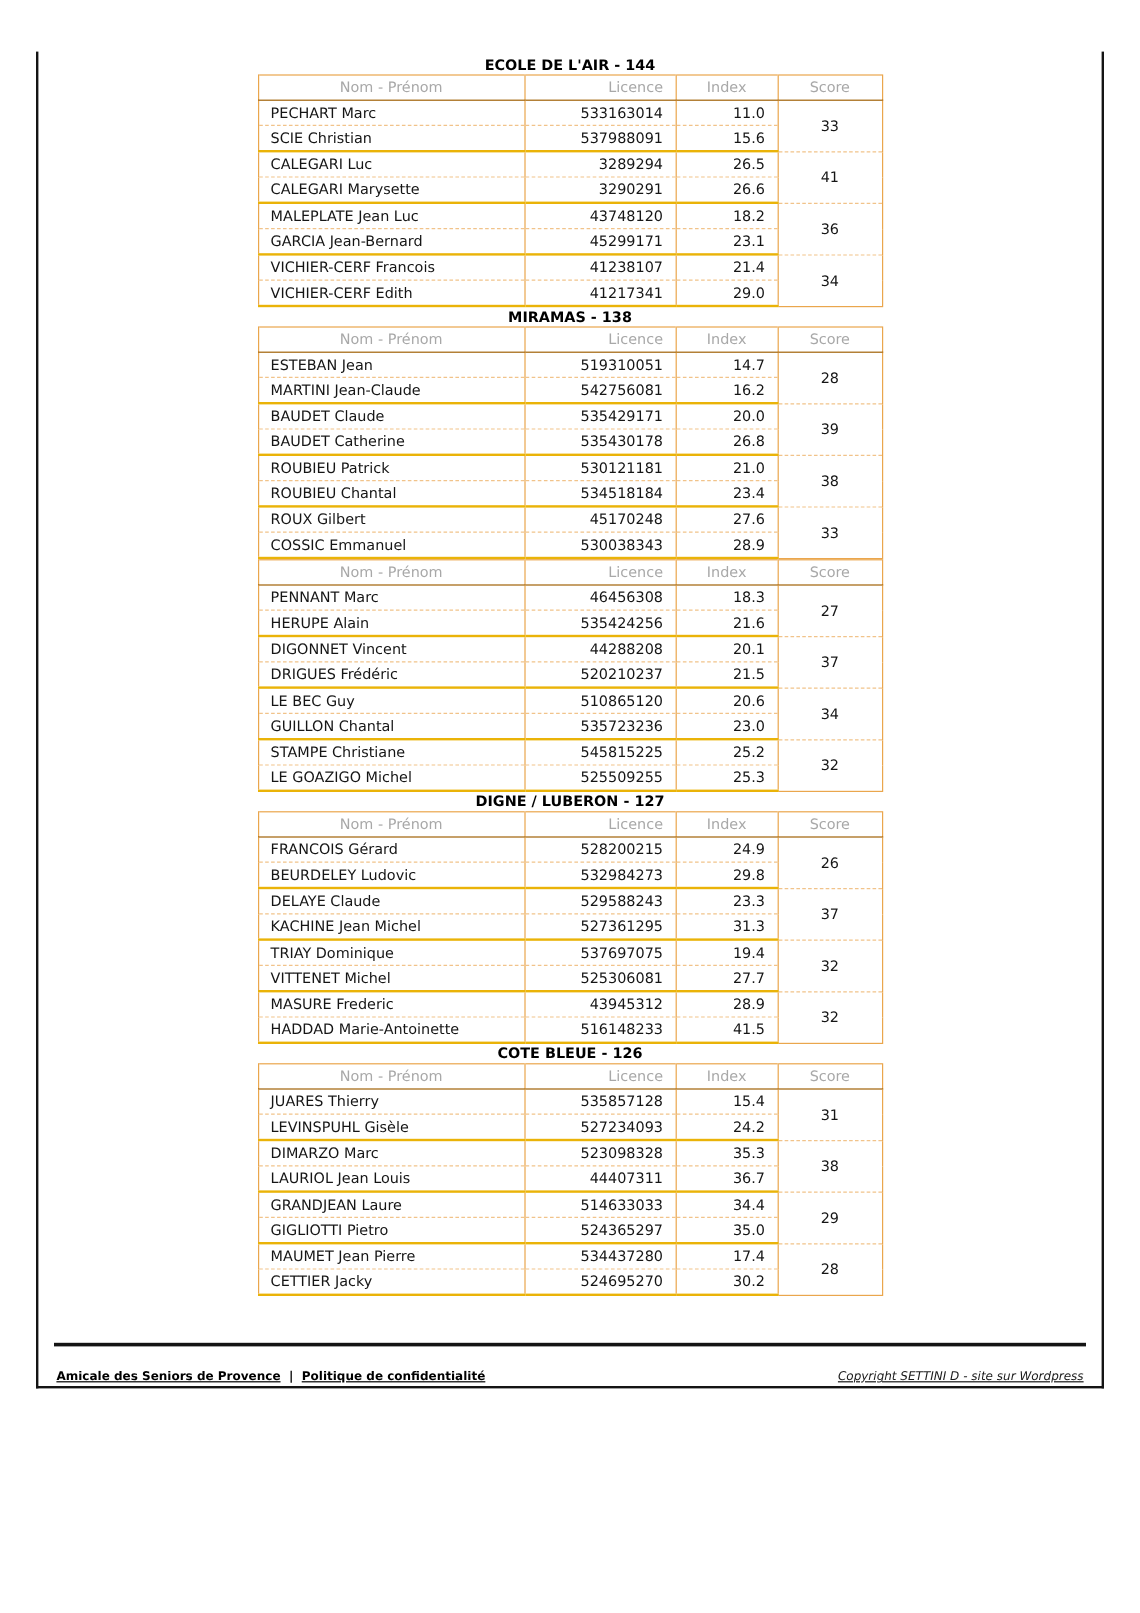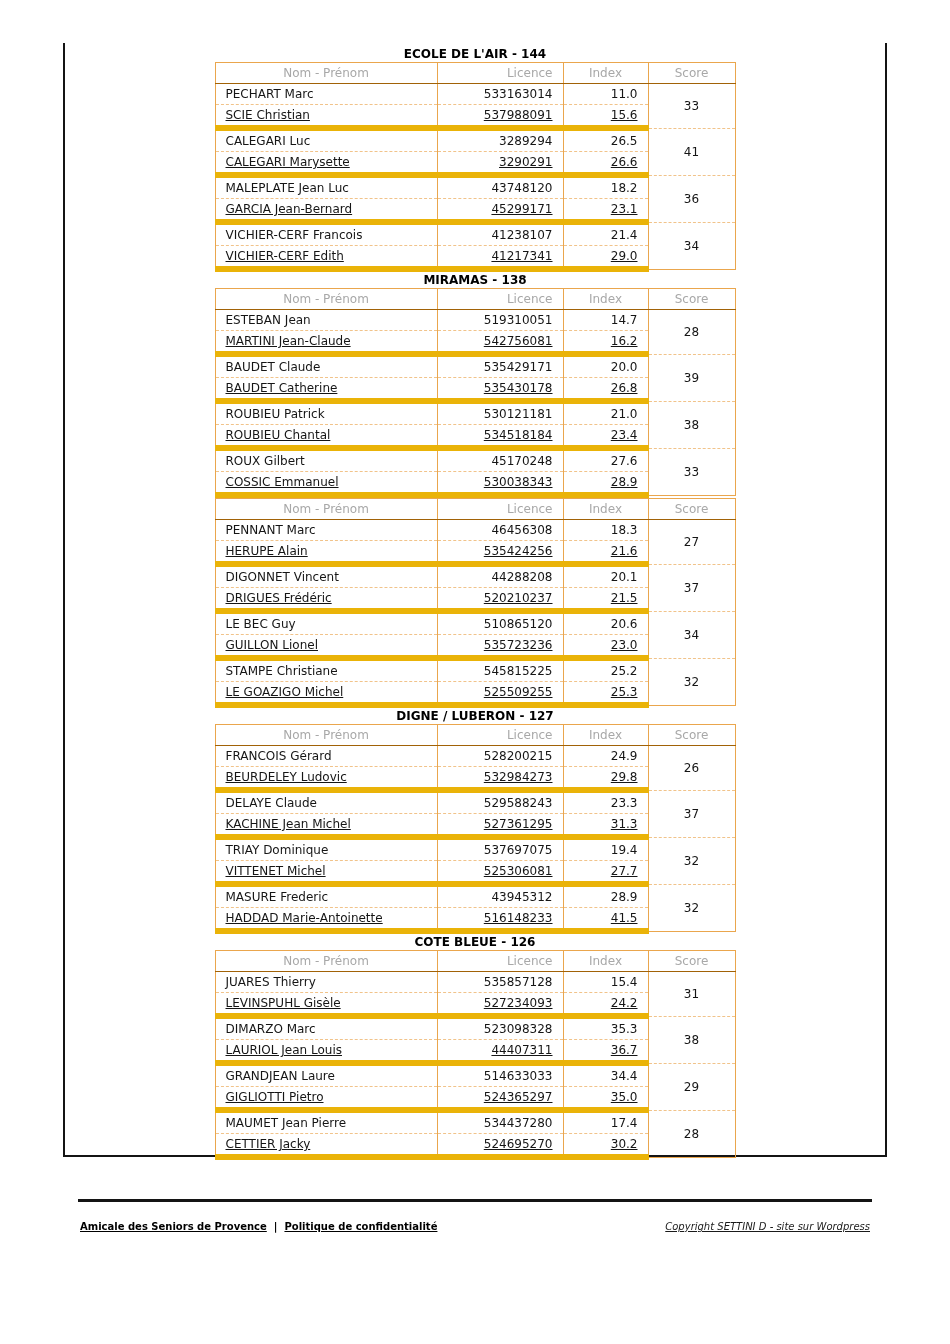--- a/index.html
+++ b/index.html
@@ -8,21 +8,21 @@
     background: #ffffff;
     font-family: "DejaVu Sans", "Liberation Sans", sans-serif;
   }
   body {
     width: 950px;
     height: 1344px;
     position: relative;
   }
   .content-box {
     box-sizing: border-box;
-    width: 824px;
+    width: 890px;
     margin: 43px auto 4px auto;
     height: 1114px;
     border-left: 2px solid #141414;
     border-right: 2px solid #141414;
     border-bottom: 2px solid #141414;
     padding-top: 3px;
     position: relative;
   }
   .team-title {
     text-align: center;
@@ -66,21 +66,21 @@
   th.col-licence { text-align: right; }
   th.col-index   { }
   th.col-score   { text-align: center; }
 
   td.col-name    { text-align: left; }
   td.col-licence { text-align: right; }
   td.col-index   { text-align: right; }
   td.col-score   { text-align: center; vertical-align: middle; }
 
   tr.pair-top td    { border-bottom: 1px dashed #f1c38a; }
-  tr.pair-bottom td { border-bottom: 6px solid #eab308; text-decoration: underline; }
+  tr.pair-bottom td { border-bottom: 2px solid #eab308; }
   td.score-cell     { border-bottom: 1px solid #eaa64d; }
 
   .footer-rule {
     height: 3px;
     background: #141414;
     margin: 39px 13px 0 13px;
   }
   .page-footer {
     display: flex;
     justify-content: space-between;
@@ -285,21 +285,21 @@
               <td class="col-licence">520210237</td>
               <td class="col-index">21.5</td>
             </tr>
             <tr class="pair-top">
               <td class="col-name">LE BEC Guy</td>
               <td class="col-licence">510865120</td>
               <td class="col-index">20.6</td>
               <td class="col-score score-cell" rowspan="2">34</td>
             </tr>
             <tr class="pair-bottom">
-              <td class="col-name">GUILLON Lionel</td>
+              <td class="col-name">GUILLON Chantal</td>
               <td class="col-licence">535723236</td>
               <td class="col-index">23.0</td>
             </tr>
             <tr class="pair-top">
               <td class="col-name">STAMPE Christiane</td>
               <td class="col-licence">545815225</td>
               <td class="col-index">25.2</td>
               <td class="col-score score-cell" rowspan="2">32</td>
             </tr>
             <tr class="pair-bottom">

